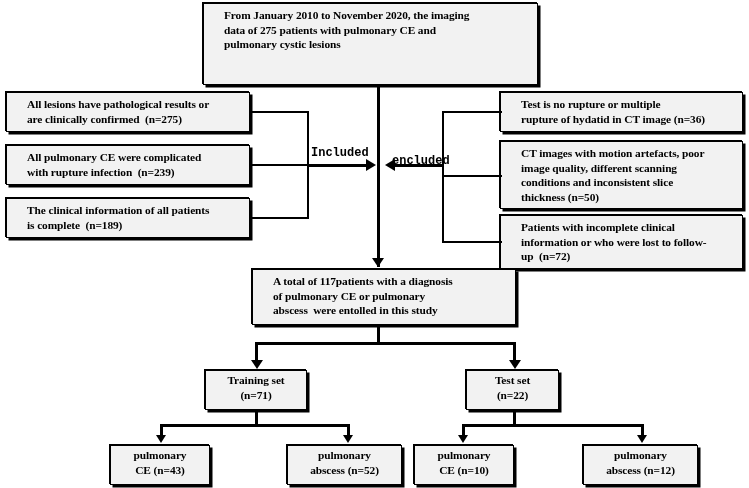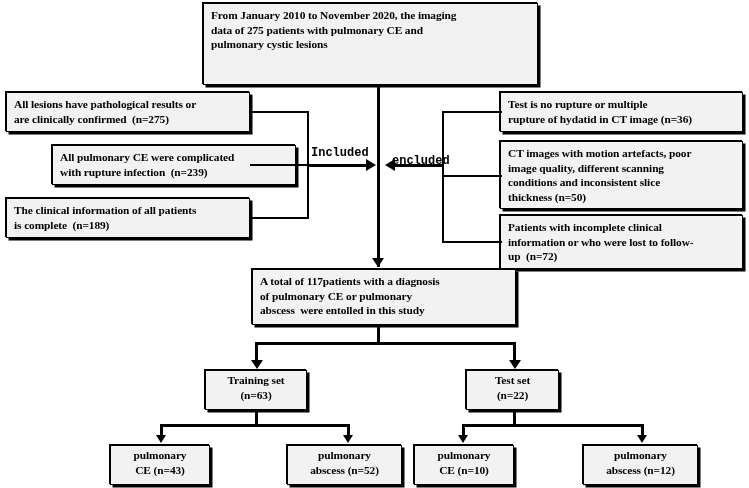--- a/index.html
+++ b/index.html
@@ -20,21 +20,21 @@
     position: absolute;
     box-sizing: border-box;
     background: #f2f2f2;
     border: 1px solid #000000;
     box-shadow: 2.5px 2.5px 0 0 #000000, -1px -1px 0 0 #000000;
     color: #000000;
     font-weight: bold;
     font-size: 11.4px;
     line-height: 14.6px;
     letter-spacing: -0.1px;
-    padding: 4px 6px 3px 7px;
+    padding: 4px 6px 3px 20px;
   }
   .box.center {
     text-align: center;
     display: flex;
     align-items: flex-start;
     justify-content: center;
     padding: 2px 3px;
   }
   .box .ln { display: block; white-space: pre; }
   .box.center .inner { width: 100%; }
@@ -99,21 +99,21 @@
   </div>
 
   <div class="vline" style="left:377px; top:85px; height:182px;"></div>
   <div class="arrow-down" style="left:372px; top:258px;"></div>
 
   <div class="box" style="left:6px; top:92px; width:244px; height:40px;">
     <span class="ln">All lesions have pathological results or</span>
     <span class="ln">are clinically confirmed  (n=275)</span>
   </div>
 
-  <div class="box" style="left:6px; top:145px; width:244px; height:40px;margin-left:46px;">
+  <div class="box" style="left:6px; top:145px; width:244px; height:40px;">
     <span class="ln">All pulmonary CE were complicated</span>
     <span class="ln">with rupture infection  (n=239)</span>
   </div>
 
   <div class="box" style="left:6px; top:198px; width:244px; height:40px;">
     <span class="ln">The clinical information of all patients</span>
     <span class="ln">is complete  (n=189)</span>
   </div>
 
   <div class="hline thin" style="left:250px; top:111px; width:59px;"></div>
@@ -163,21 +163,21 @@
   <div class="vline" style="left:377px; top:325px; height:19px;"></div>
   <div class="hline" style="left:255px; top:342px; width:261px;"></div>
   <div class="vline" style="left:255px; top:342px; height:21px;"></div>
   <div class="vline" style="left:513px; top:342px; height:21px;"></div>
   <div class="arrow-down" style="left:251px; top:360px;"></div>
   <div class="arrow-down" style="left:509px; top:360px;"></div>
 
   <div class="box center" style="left:205px; top:370px; width:102px; height:40px;">
     <div class="inner">
       <span class="ln">Training set</span>
-      <span class="ln">(n=63)</span>
+      <span class="ln">(n=71)</span>
     </div>
   </div>
 
   <div class="box center" style="left:466px; top:370px; width:93px; height:40px;">
     <div class="inner">
       <span class="ln">Test set</span>
       <span class="ln">(n=22)</span>
     </div>
   </div>
 

